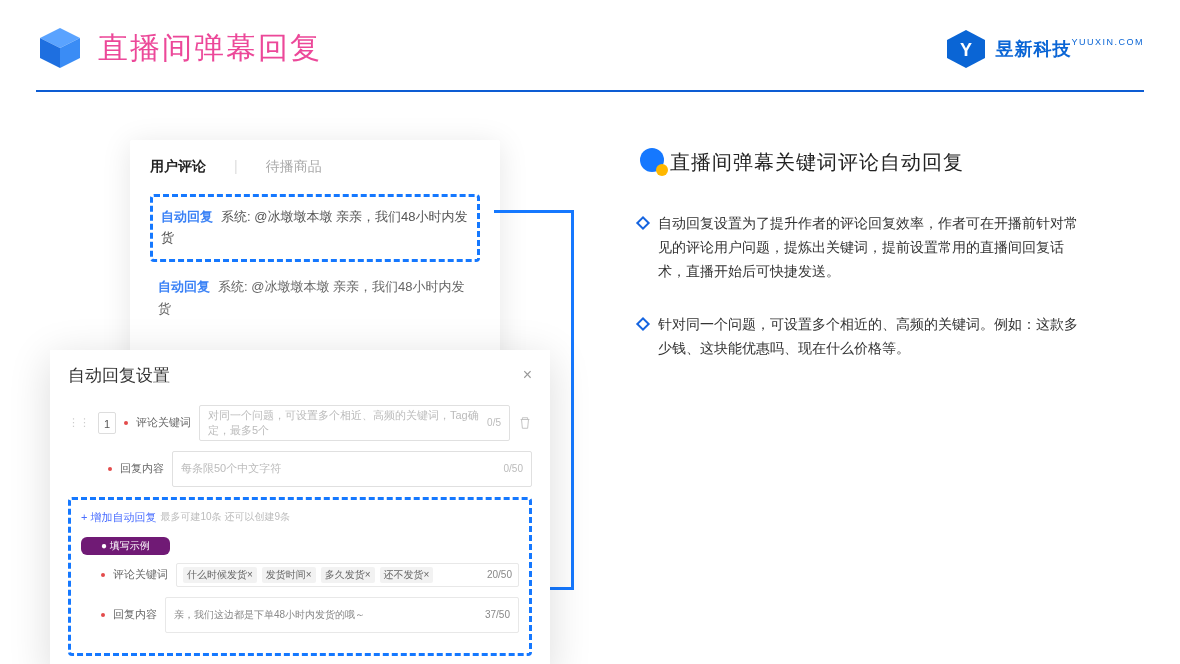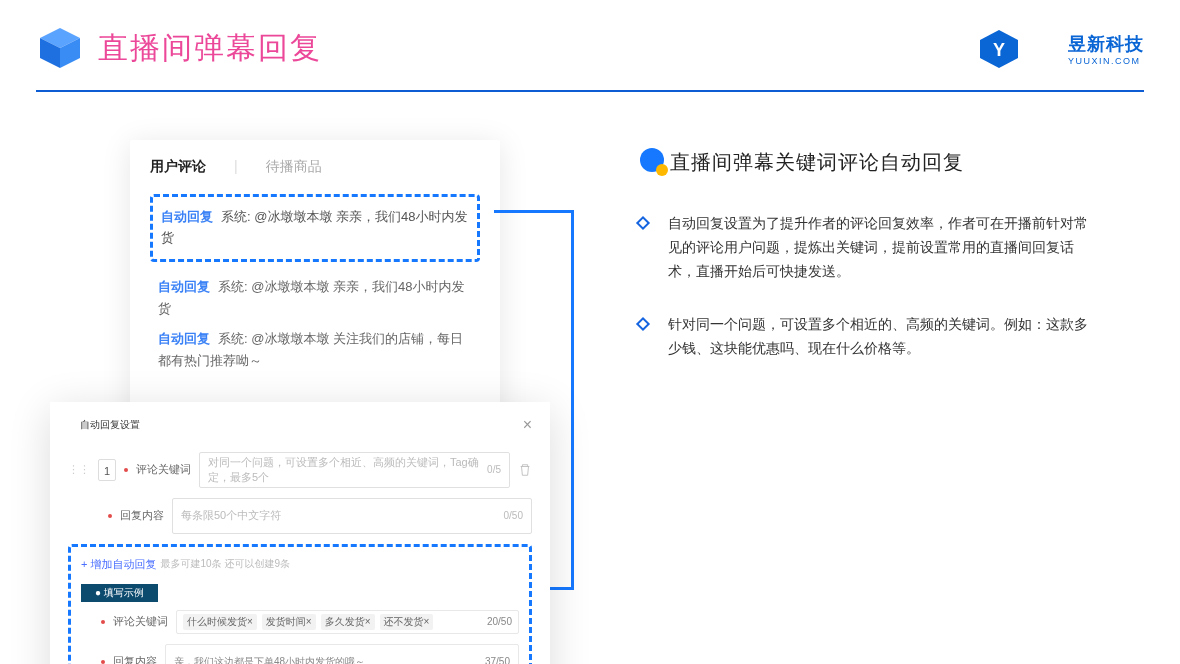--- a/index.html
+++ b/index.html
@@ -2,59 +2,59 @@
 <html><head>
 <meta charset="utf-8">
 <style>
 *{margin:0;padding:0;box-sizing:border-box;font-family:"Microsoft YaHei","PingFang SC",sans-serif;}
 body{width:1180px;height:664px;background:#fff;position:relative;overflow:hidden;}
 .header{display:flex;align-items:center;padding:24px 36px 18px 36px;}
 .cube-icon{width:48px;height:48px;margin-right:14px;}
 .page-title{font-size:30px;color:#ec4899;font-weight:400;letter-spacing:2px;}
 .brand{position:absolute;right:36px;top:28px;display:flex;align-items:center;}
 .brand-icon{width:42px;height:42px;margin-right:8px;}
-.brand-text{display:flex;flex-direction:column;margin-left:40px;}
+.brand-text{display:flex;flex-direction:row;}
 .brand-cn{font-size:18px;font-weight:bold;color:#0a65d5;letter-spacing:1px;}
 .brand-en{font-size:9px;color:#0a65d5;letter-spacing:1.5px;}
 .hr{height:2px;background:#0d5cd3;margin:0 36px;}
 .main{display:flex;padding:48px 36px 0 50px;}
 .left{width:500px;position:relative;}
 .comment-card{width:370px;margin-left:80px;background:#fff;box-shadow:0 4px 30px rgba(0,0,0,0.1);padding:18px 20px 46px 20px;border-radius:2px;}
 .tabs{display:flex;gap:28px;font-size:14px;color:#aaa;margin-bottom:18px;}
 .tab-active{color:#222;font-weight:bold;}
 .hl-row{border:3px dashed #1578ff;border-radius:4px;padding:10px 8px;margin-bottom:14px;font-size:13px;color:#555;line-height:1.6;}
 .auto-tag{color:#3b82f6;font-weight:bold;margin-right:8px;}
 .row{font-size:13px;color:#666;line-height:1.7;margin-bottom:8px;padding:0 8px;}
 .settings-card{width:500px;background:#fff;box-shadow:0 8px 40px rgba(0,0,0,0.14);padding:14px 18px 18px 18px;margin-top:-24px;position:relative;z-index:2;}
 .set-header{display:flex;justify-content:space-between;align-items:center;margin-bottom:18px;}
-.set-title{font-size:10px;color:#333;font-weight:500;margin-left:12px;}
+.set-title{font-size:17px;color:#333;font-weight:500;}
 .close-x{color:#999;font-size:16px;}
 .form-row{display:flex;align-items:center;gap:8px;font-size:11px;margin-bottom:10px;}
 .idx-box{width:18px;height:22px;border:1px solid #ddd;border-radius:2px;text-align:center;line-height:22px;font-size:11px;color:#555;}
 .dot{width:4px;height:4px;border-radius:50%;background:#e34b4b;}
 .label{color:#666;font-size:11px;}
 .input{flex:1;height:36px;border:1px solid #e0e0e0;border-radius:2px;padding:0 8px;font-size:11px;color:#bbb;display:flex;align-items:center;justify-content:space-between;}
 .input .cnt{color:#bbb;font-size:10px;text-align:center;}
 .trash{width:14px;height:14px;color:#bbb;}
 .dashed-box{border:3px dashed #1578ff;border-radius:4px;padding:10px;margin-top:8px;}
 .add-link{font-size:11px;color:#4b6fff;margin-bottom:10px;display:flex;align-items:center;gap:4px;}
 .add-hint{color:#bbb;font-size:10px;}
-.ex-tag{display:inline-block;background:#0c4a6e;color:#fff;font-size:10px;padding:2px 14px;border-radius:0;margin-bottom:8px;}
+.ex-tag{display:inline-block;background:#701a75;color:#fff;font-size:10px;padding:2px 20px;border-radius:6px;margin-bottom:8px;}
 .tag-input{flex:1;height:24px;border:1px solid #e8e8e8;border-radius:2px;padding:0 6px;display:flex;align-items:center;gap:5px;font-size:10px;color:#888;justify-content:space-between;}
 .chips{display:flex;gap:5px;}
 .chip{background:#f2f2f2;padding:1px 4px;border-radius:2px;color:#666;}
 .ex-input{flex:1;height:36px;border:1px solid #e8e8e8;border-radius:2px;padding:0 8px;font-size:10px;color:#888;display:flex;align-items:center;justify-content:space-between;}
 .conn1{position:absolute;left:444px;top:70px;width:80px;height:3px;background:#1578ff;}
 .conn2{position:absolute;left:521px;top:70px;width:3px;height:380px;background:#1578ff;}
 .conn3{position:absolute;left:480px;top:447px;width:44px;height:3px;background:#1578ff;}
 .right{flex:1;padding-left:88px;padding-top:6px;}
 .sec-head{display:flex;align-items:center;margin-bottom:34px;}
 .bubble-icon{width:32px;height:32px;}
 .sec-title{font-size:20px;color:#222;letter-spacing:1px;}
-.bullet{display:flex;gap:20px;margin-bottom:30px;font-size:14px;color:#333;line-height:1.7;}
+.bullet{display:flex;gap:10px;margin-bottom:30px;font-size:14px;color:#333;line-height:1.7;}
 .diamond{width:10px;height:10px;transform:rotate(45deg);background:#fff;border:2px solid #1564e0;margin-top:6px;flex-shrink:0;}
 .bullet-text{max-width:430px;}
 </style>
 </head>
 <body>
 
 <div class="header">
   <svg class="cube-icon" viewBox="0 0 48 48">
       <polygon points="24,4 44,14 24,24 4,14" fill="#5aa3ff"></polygon>
       <polygon points="4,14 24,24 24,44 4,34" fill="#1e6fe0"></polygon>
@@ -79,21 +79,20 @@
     <div class="comment-card">
       <div class="tabs">
         <span class="tab-active">用户评论</span>
         <span style="color:#ddd">|</span>
         <span>待播商品</span>
       </div>
       <div class="hl-row">
         <span class="auto-tag">自动回复</span><span>系统: @冰墩墩本墩 亲亲，我们48小时内发货</span>
       </div>
       <div class="row"><span class="auto-tag">自动回复</span><span>系统: @冰墩墩本墩 亲亲，我们48小时内发货</span></div>
-      <div class="row"><span class="auto-tag">自动回复</span><span>系统: @冰墩墩本墩 关注我们的店铺，每日都有热门推荐呦～</span></div>
     </div>
 
     <div class="settings-card">
       <div class="set-header">
         <span class="set-title">自动回复设置</span>
         <span class="close-x">×</span>
       </div>
       <div class="form-row">
         <span style="color:#ccc">⋮⋮</span>
         <span class="idx-box">1</span>

